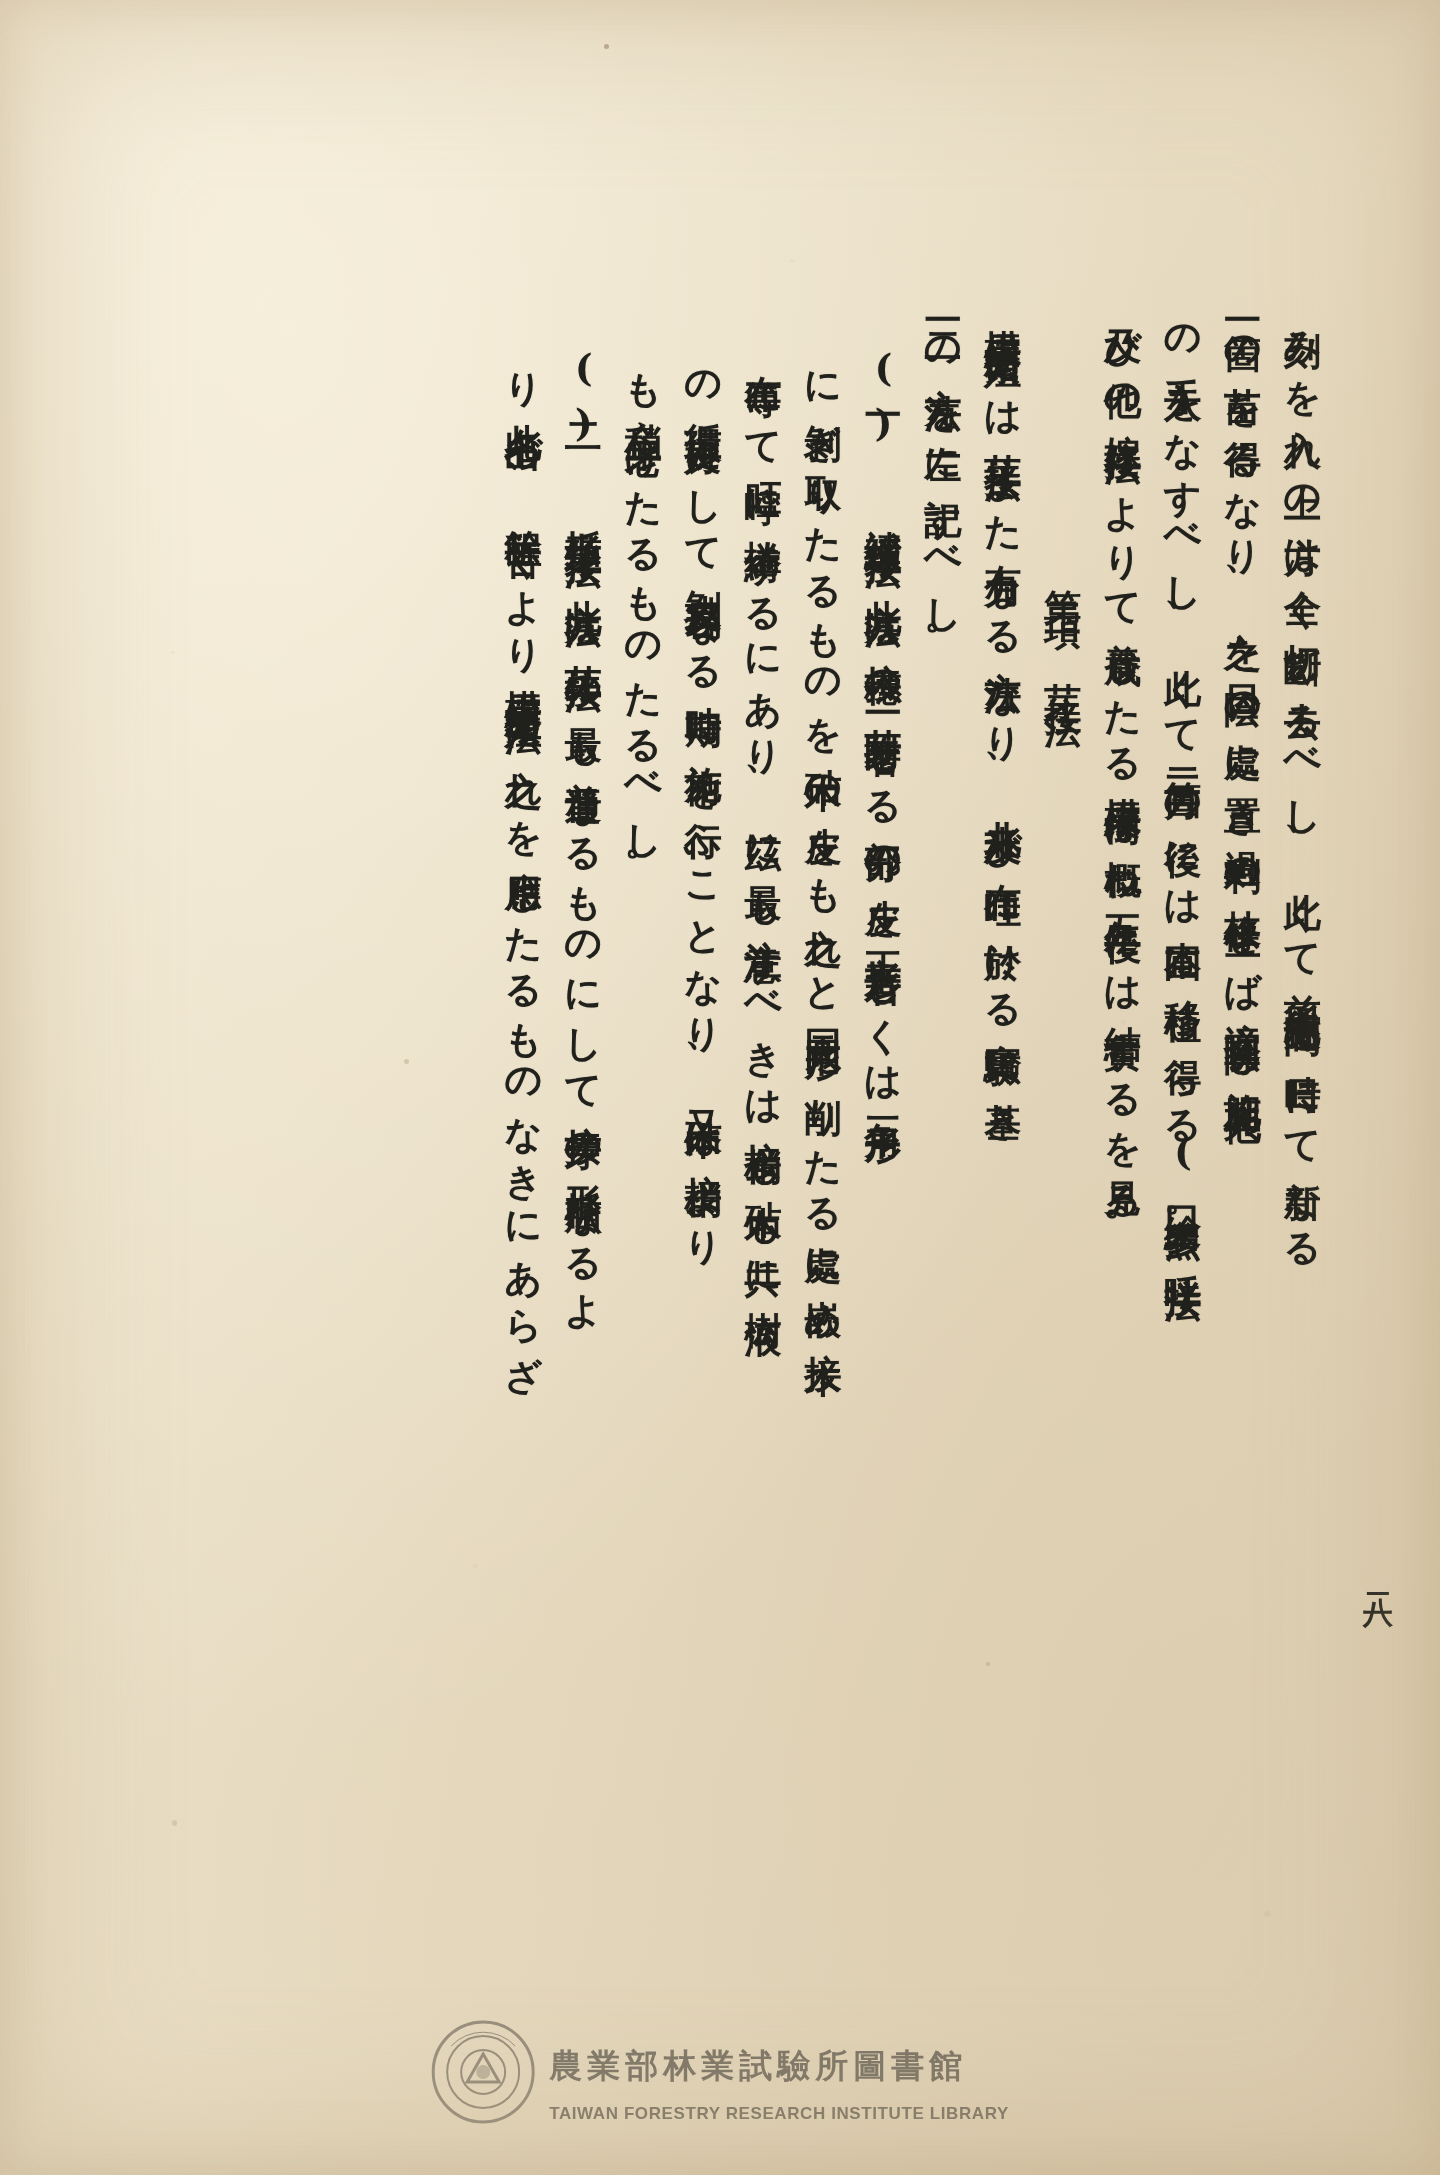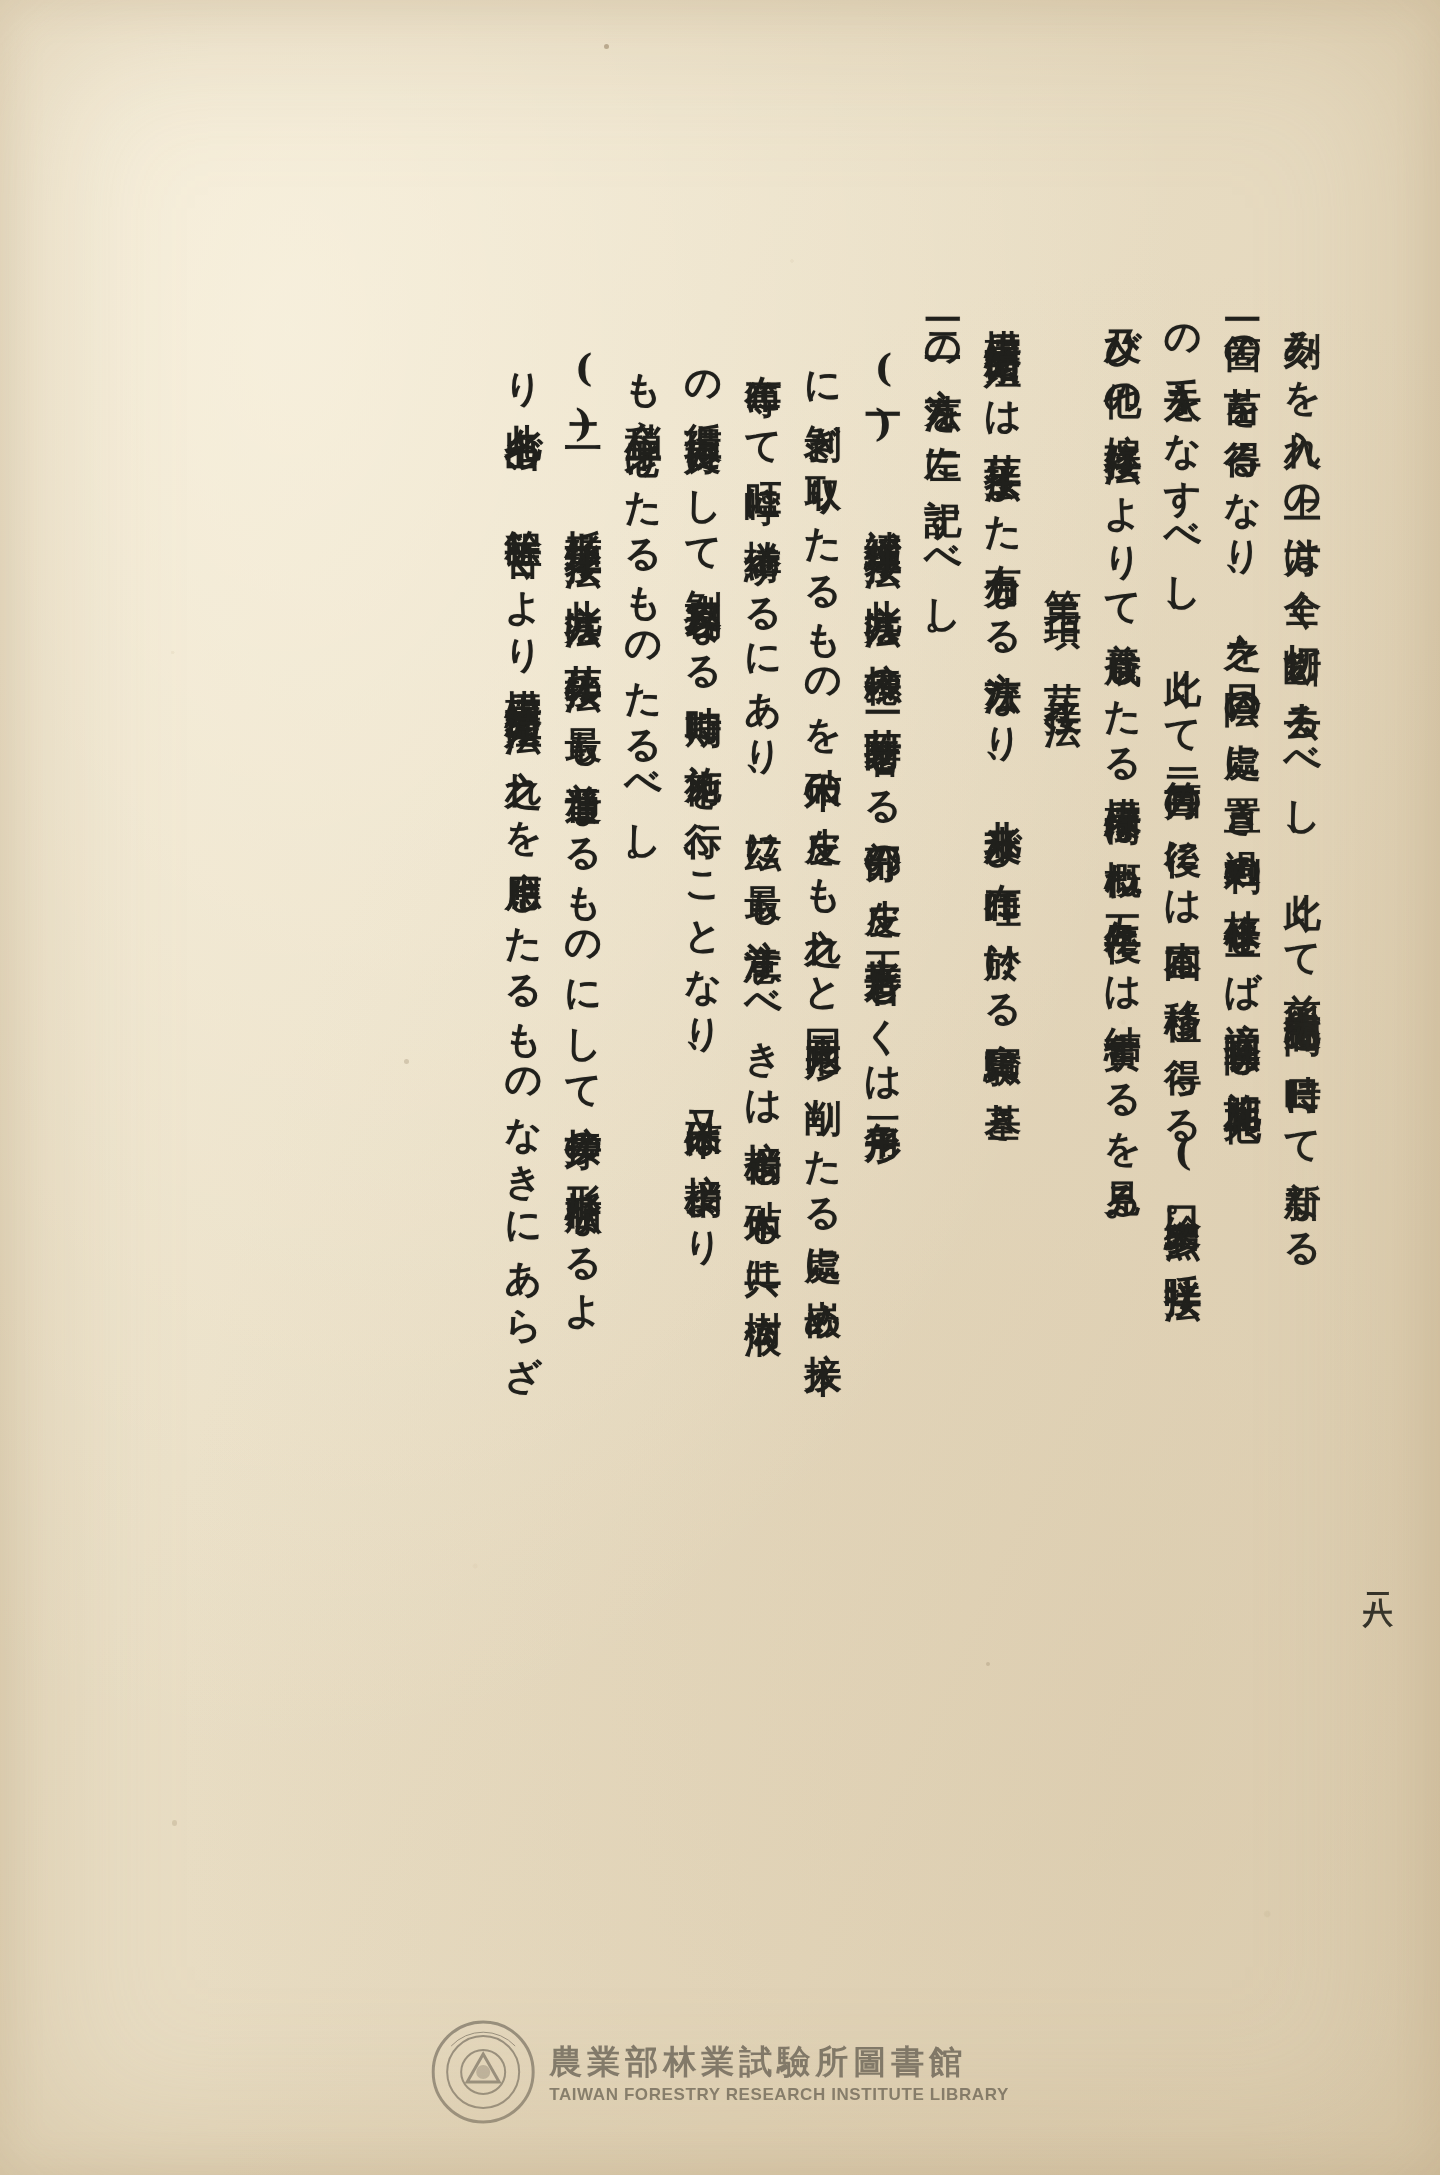--- a/index.html
+++ b/index.html
@@ -86,21 +86,21 @@
     font-weight: 600;
   }
 
   
   .stamp {
     position: absolute;
     left: 50%;
     transform: translateX(-50%);
     top: 2020px;
     display: flex;
-    align-items: center;
+    align-items: flex-end;
     gap: 14px;
     opacity: 0.62;
   }
   .stamp-seal {
     width: 104px;
     height: 104px;
     position: relative;
     flex: 0 0 auto;
   }
   .stamp-text {
@@ -115,21 +115,21 @@
     font-weight: 700;
     font-family: "DejaVu Sans", "Liberation Sans", sans-serif;
     color: #46423a;
   }
   .stamp-en {
     font-size: 17px;
     letter-spacing: 0.6px;
     font-weight: 700;
     font-family: "Liberation Sans", sans-serif;
     color: #4a463c;
-    margin-top: 0;
+    margin-top: 15px;
   }
 </style>
 </head>
 <body>
 
 <div class="page">
 
   <div class="grain"></div>
 
   <span class="speck" style="left:604px;top:44px;width:5px;height:5px;"></span>

